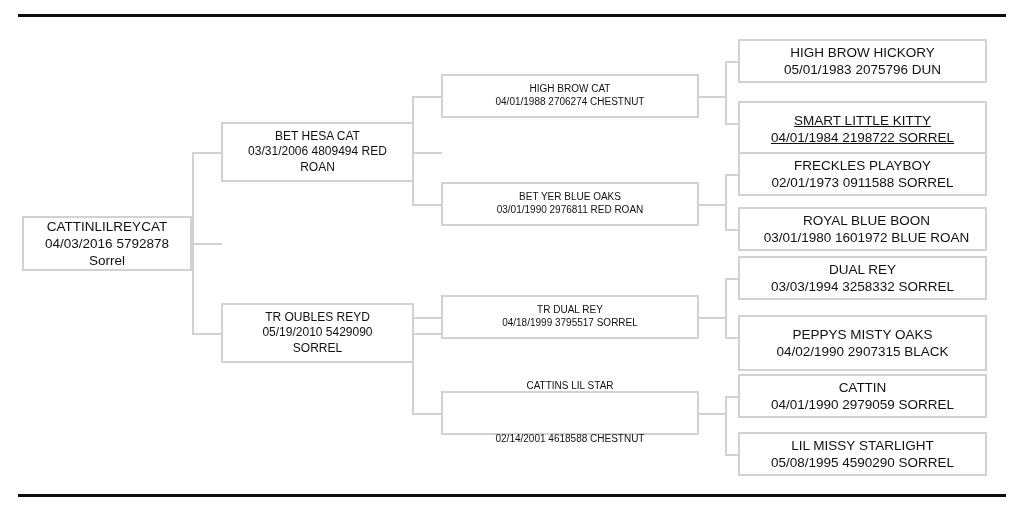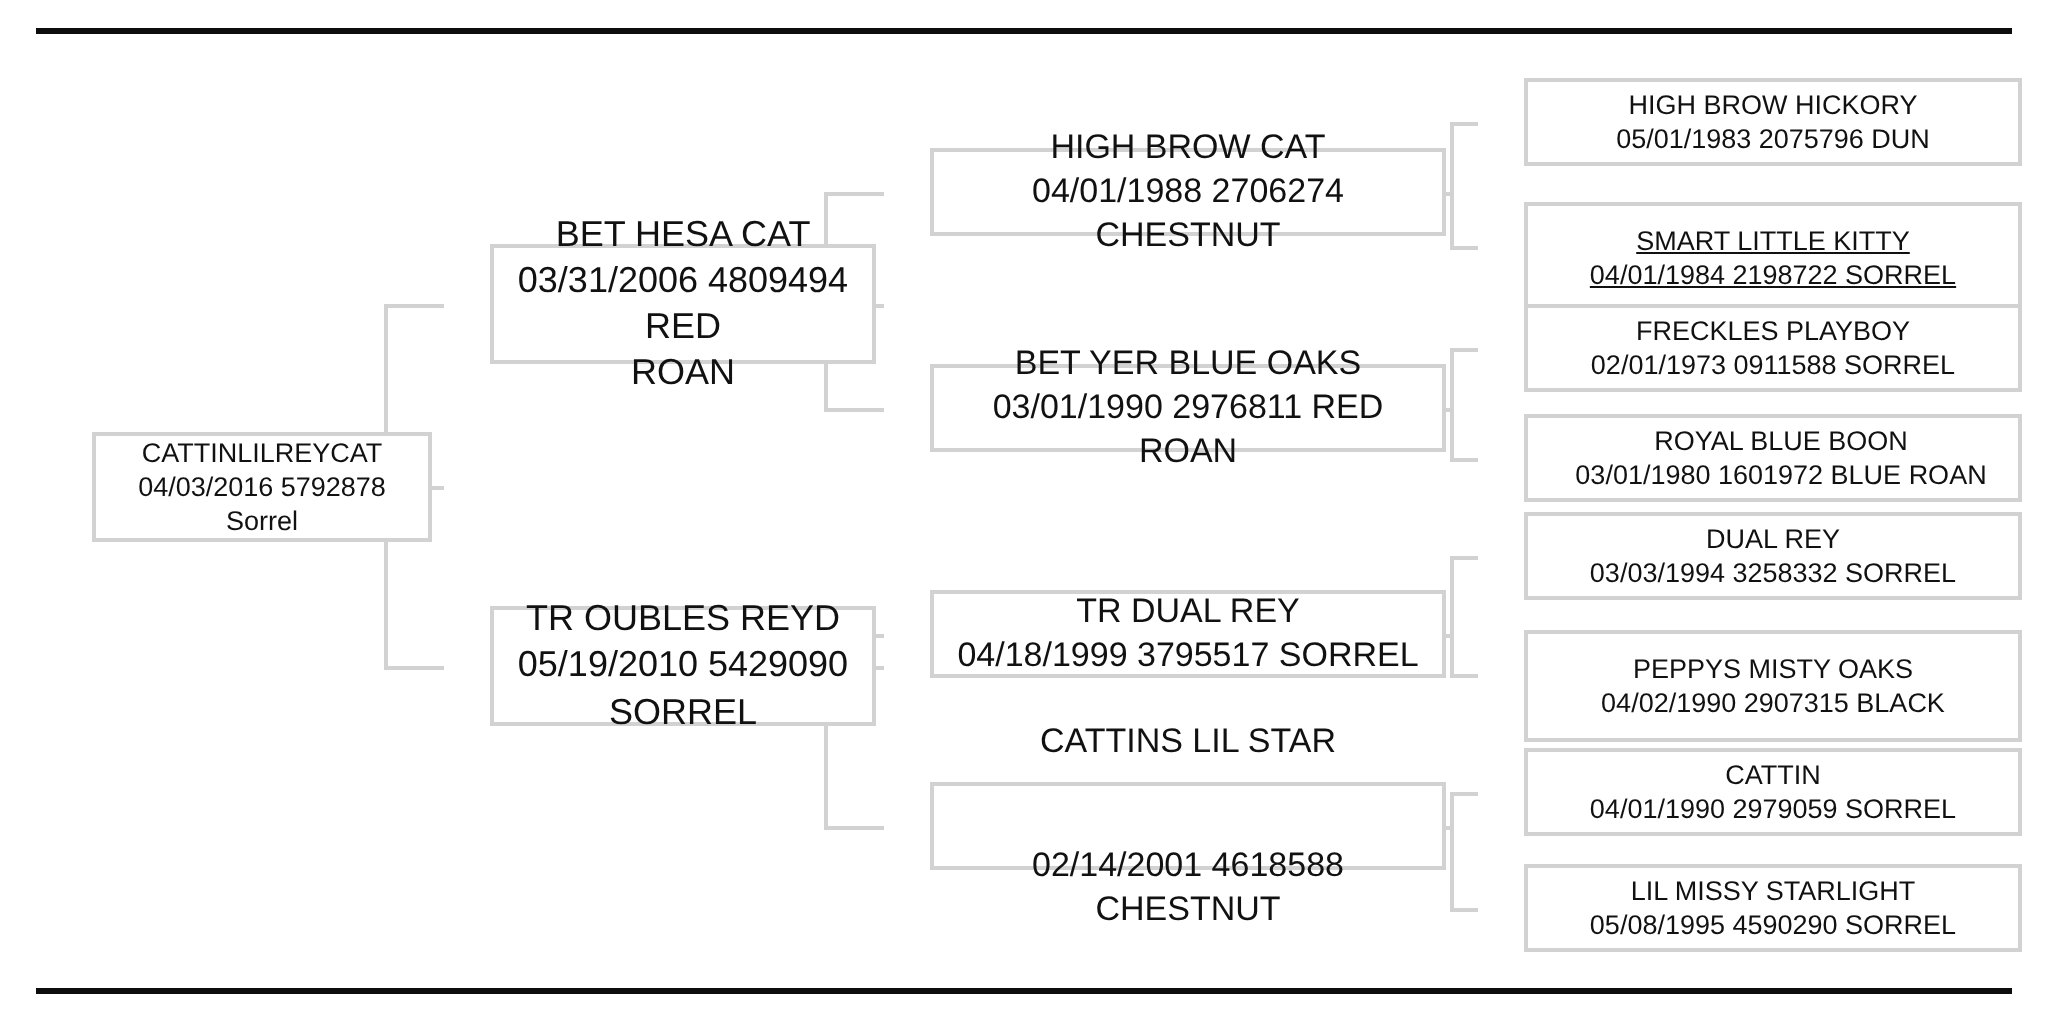--- a/index.html
+++ b/index.html
@@ -33,34 +33,33 @@
     border: 2px solid #d2d2d2;
     background: #ffffff;
     display: flex;
     flex-direction: column;
     align-items: center;
     justify-content: center;
     text-align: center;
     color: #111111;
     line-height: 1.28;
     padding: 2px 4px;
-    margin-left: 24px;
   }
   .node .nm {
     display: block;
     white-space: nowrap;
   }
   .node .dt {
     display: block;
   }
 
   
   .gen0 { font-size: 13.5px; }
-  .gen1 { font-size: 18px; }
-  .gen2 { font-size: 17px; }
+  .gen1 { font-size: 12px; }
+  .gen2 { font-size: 10px; }
   .gen3 { font-size: 13.5px; }
 
   .conn {
     position: absolute;
     background: #d2d2d2;
   }
   .conn.h { height: 2px; }
   .conn.v { width: 2px; }
 </style>
 </head>

